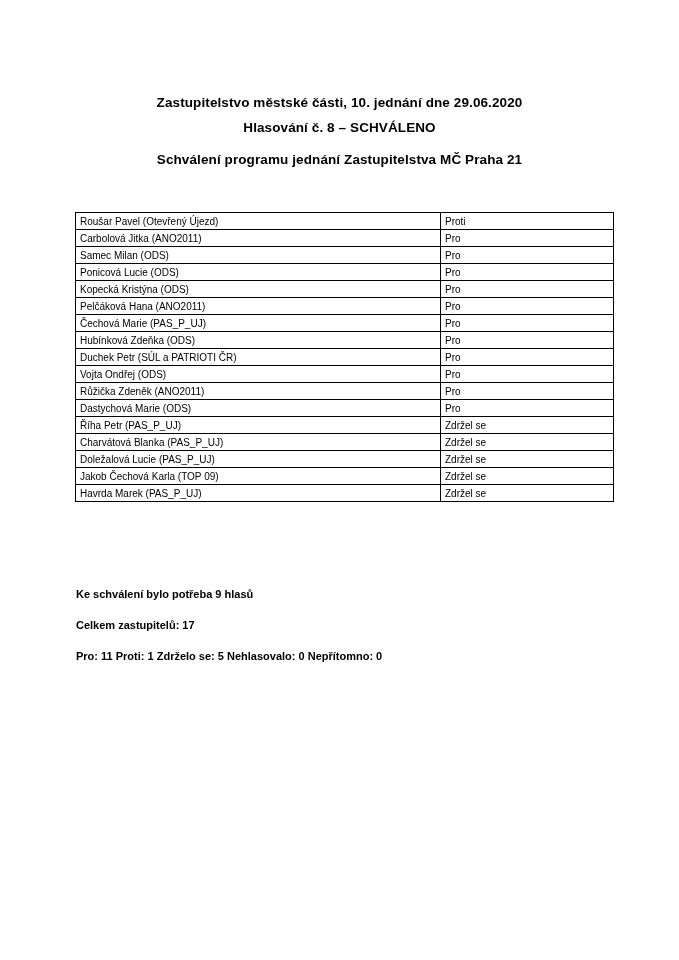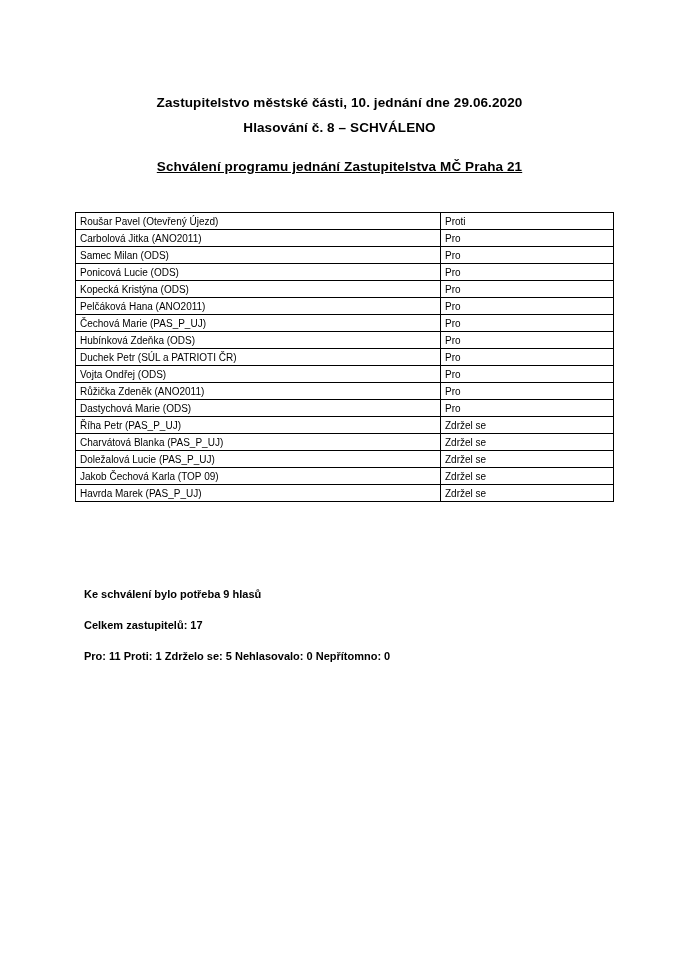--- a/index.html
+++ b/index.html
@@ -24,21 +24,21 @@
     left: 0;
     right: 0;
     text-align: center;
     font-weight: bold;
     font-size: 13.5px;
     line-height: 1;
     letter-spacing: 0.1px;
   }
   .title-1 { top: 96px; }
   .title-2 { top: 121px; }
-  .title-3 { top: 160px; text-decoration: underline; }
+  .title-3 { top: 153px; }
 
   table.votes {
     position: absolute;
     top: 212px;
     left: 75px;
     width: 538px;
     border-collapse: collapse;
     table-layout: fixed;
   }
   table.votes td {
@@ -47,21 +47,21 @@
     line-height: 13px;
     padding: 1.5px 4px 1.5px 4px;
     white-space: nowrap;
     overflow: hidden;
   }
   table.votes col.name-col { width: 365px; }
   table.votes col.vote-col { width: 173px; }
 
   .summary-line {
     position: absolute;
-    left: 84px;
+    left: 76px;
     font-weight: bold;
     font-size: 11px;
     line-height: 1;
     white-space: nowrap;
   }
   .summary-1 { top: 589px; }
   .summary-2 { top: 620px; }
   .summary-3 { top: 651px; }
 </style>
 </head>

